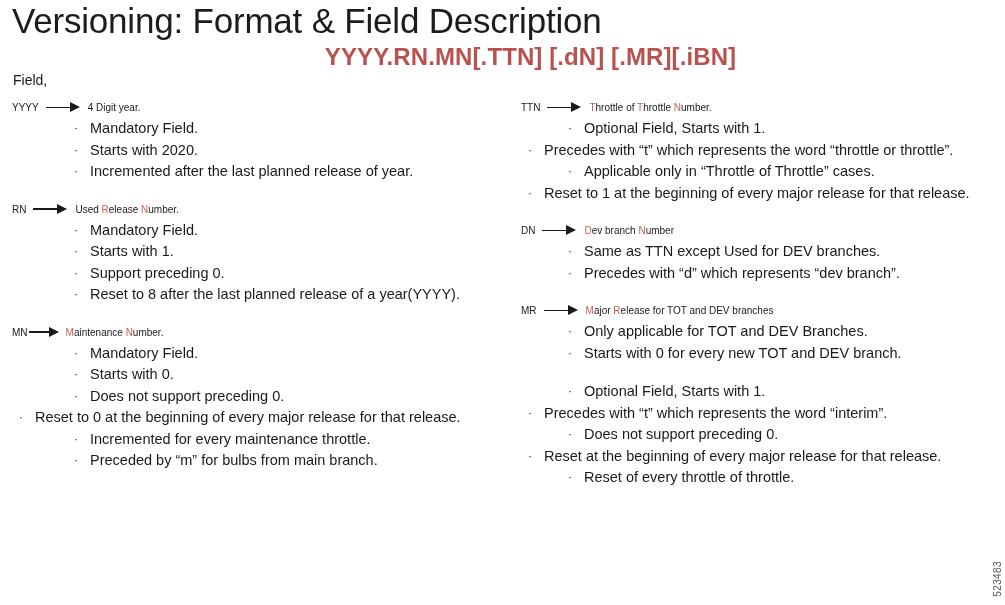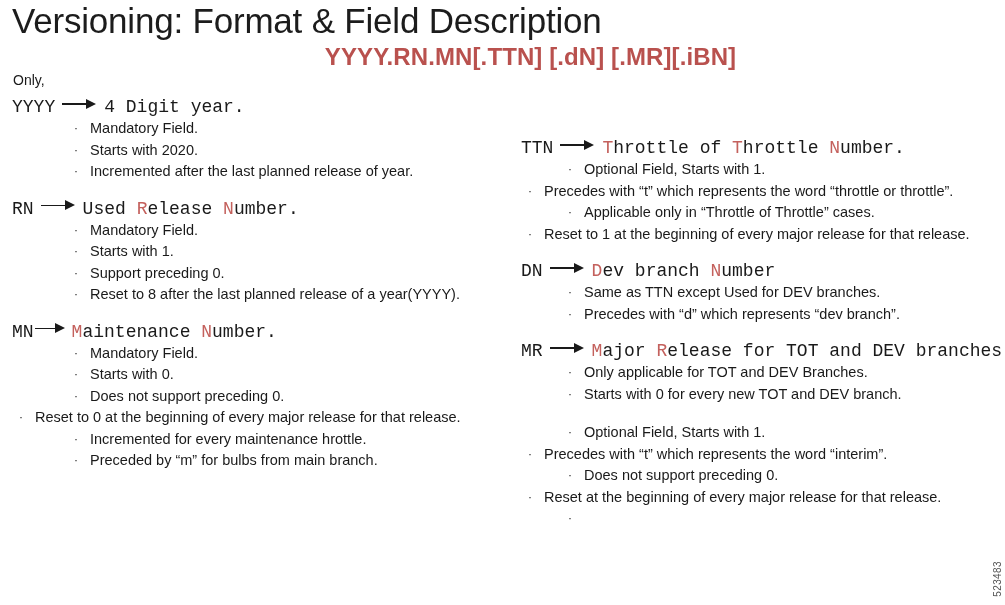--- a/index.html
+++ b/index.html
@@ -52,32 +52,31 @@
     font-size: 14px;
     font-weight: 400;
   }
 
   
   .col {
     position: absolute;
     top: 98px;
   }
   .col-left  { left: 12px;  width: 500px; }
-  .col-right { left: 521px; width: 478px; margin-top: 41px; }
+  .col-right { left: 521px; width: 478px; }
 
   
   .field-block { margin-bottom: 17px; }
 
   .field-head {
     display: flex;
-    align-items: flex-start;
-    font-size: 18px;
+    align-items: center;
+    font-size: 10px;
     line-height: 19px;
     white-space: nowrap;
-    font-family: Liberation Mono, monospace;
   }
   .field-abbr {
     font-weight: 400;
     color: #1a1a1a;
     flex: 0 0 auto;
   }
   .field-arrow {
     flex: 0 0 auto;
     margin: 0 8px 0 7px;
     position: relative;
@@ -153,21 +152,21 @@
     transform-origin: center;
   }
 </style>
 </head>
 <body>
 
 <div class="doc-title">Versioning: Format &amp; Field Description</div>
 
 <div class="format-string">YYYY.RN.MN[.TTN] [.dN] [.MR][.iBN]</div>
 
-<div class="where-label">Only,</div>
+<div class="where-label">Field,</div>
 
 <div class="col col-left">
     <div class="field-block">
       <div class="field-head">
         <span class="field-abbr">YYYY</span>
         <span class="field-arrow">
           <span class="shaft"></span>
           <span class="head"></span>
         </span>
         <span class="field-title">4 Digit year.</span>
@@ -201,21 +200,21 @@
           <span class="shaft"></span>
           <span class="head"></span>
         </span>
         <span class="field-title"><span class="hl">M</span><span>aintenance </span><span class="hl">N</span><span>umber.</span></span>
       </div>
       <ul class="bullets">
         <li><span class="bdot">·</span><span>Mandatory Field.</span></li>
         <li><span class="bdot">·</span><span>Starts with 0.</span></li>
         <li><span class="bdot">·</span><span>Does not support preceding 0.</span></li>
         <li class="wrap"><span class="bdot">·</span><span>Reset to 0 at the beginning of every major release for that release.</span></li>
-        <li><span class="bdot">·</span><span>Incremented for every maintenance hrottle.</span></li>
+        <li><span class="bdot">·</span><span>Incremented for every maintenance throttle.</span></li>
         <li><span class="bdot">·</span><span>Preceded by “m” for bulbs from main branch.</span></li>
       </ul>
     </div>
   </div>
 <div class="col col-right">
     <div class="field-block">
       <div class="field-head">
         <span class="field-abbr">TTN</span>
         <span class="field-arrow">
           <span class="shaft"></span>
@@ -257,18 +256,18 @@
         <li><span class="bdot">·</span><span>Only applicable for TOT and DEV Branches.</span></li>
         <li><span class="bdot">·</span><span>Starts with 0 for every new TOT and DEV branch.</span></li>
       </ul>
     </div>
     <div class="field-block">
       <ul class="bullets">
         <li><span class="bdot">·</span><span>Optional Field, Starts with 1.</span></li>
         <li class="wrap"><span class="bdot">·</span><span>Precedes with “t” which represents the word “interim”.</span></li>
         <li><span class="bdot">·</span><span>Does not support preceding 0.</span></li>
         <li class="wrap"><span class="bdot">·</span><span>Reset at the beginning of every major release for that release.</span></li>
-        <li><span class="bdot">·</span></li>
+        <li><span class="bdot">·</span><span>Reset of every throttle of throttle.</span></li>
       </ul>
     </div>
   </div>
 
 <div class="figure-number">523483</div>
 
 </body></html>

